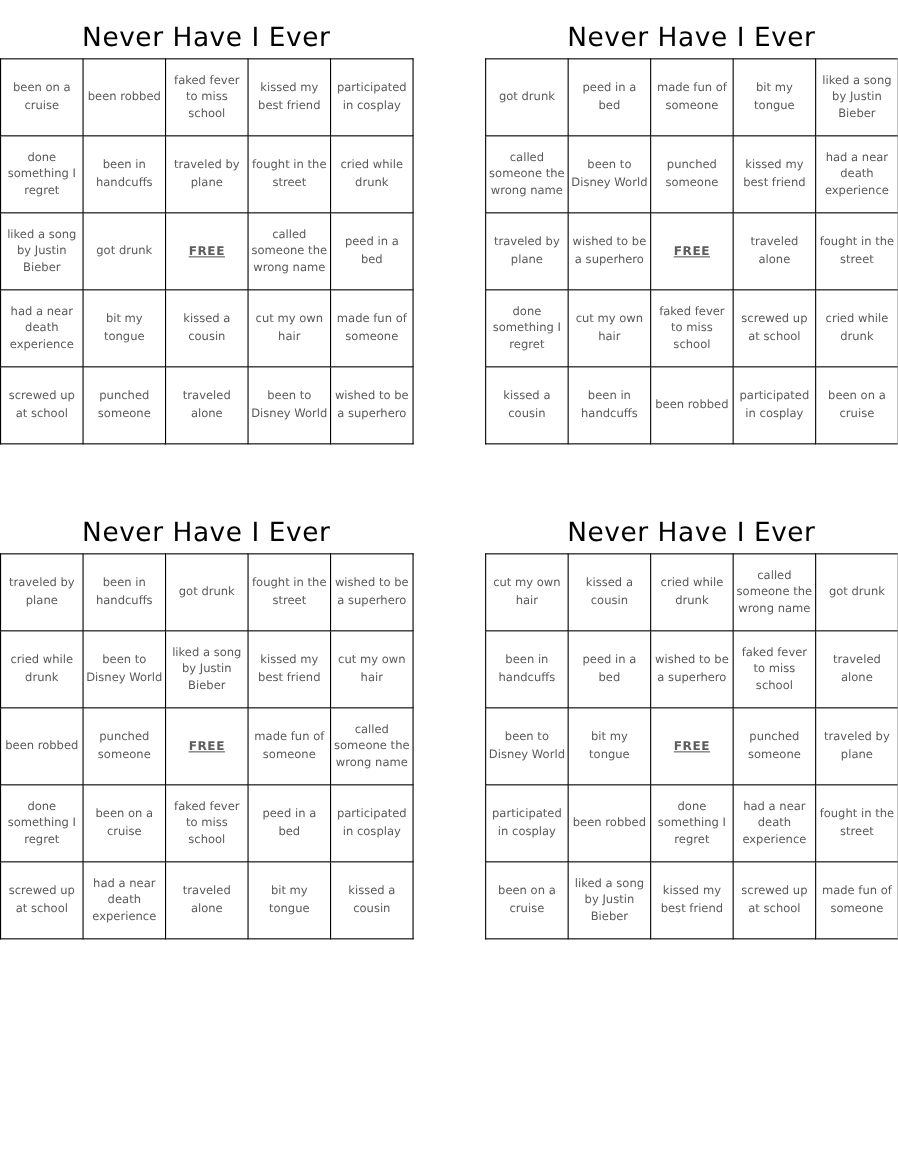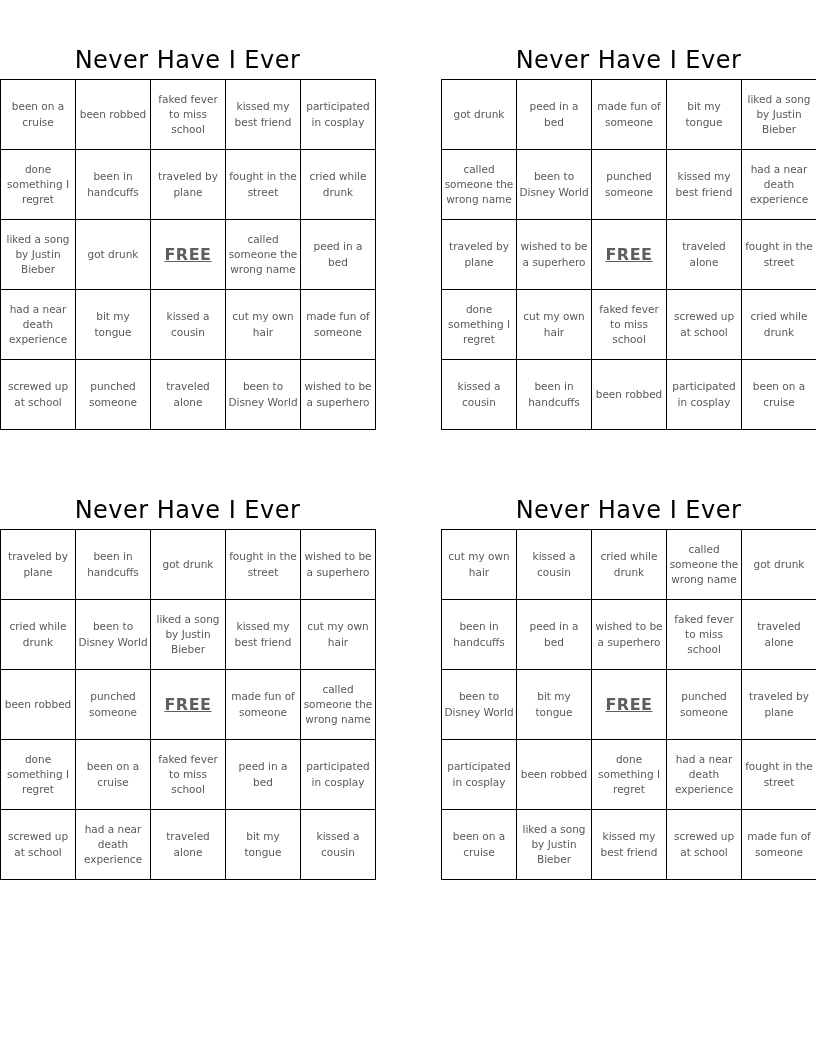--- a/index.html
+++ b/index.html
@@ -4,21 +4,21 @@
 <style>
   * { margin: 0; padding: 0; box-sizing: border-box; }
   html, body {
     width: 816px; height: 1056px;
     background: #ffffff;
     font-family: "DejaVu Sans", "Liberation Sans", sans-serif;
     position: relative;
     overflow: hidden;
   }
   .sheet { position: absolute; inset: 0; }
-  .card { position: absolute; width: 375px; margin-top: 26px; }
+  .card { position: absolute; width: 375px; }
   .card.pos-tl { left: 0px;   top: 14px; }
   .card.pos-tr { left: 441px; top: 14px; }
   .card.pos-bl { left: 0px;   top: 464px; }
   .card.pos-br { left: 441px; top: 464px; }
   .card-title {
     height: 39px;
     display: flex; align-items: center; justify-content: center;
     font-size: 24px;
     font-weight: 500;
     color: #000000;
@@ -36,21 +36,21 @@
     height: 70px;
     text-align: center;
     vertical-align: middle;
     padding: 2px;
     font-size: 10.5px;
     line-height: 1.45;
     color: #595959;
     word-wrap: break-word;
   }
   table.grid td.free {
-    font-size: 16px;
+    font-size: 11px;
     font-weight: bold;
     text-decoration: underline;
     letter-spacing: 0.5px;
     color: #5e5e5e;
   }
 </style>
 </head>
 <body>
 
 <div class="sheet">

